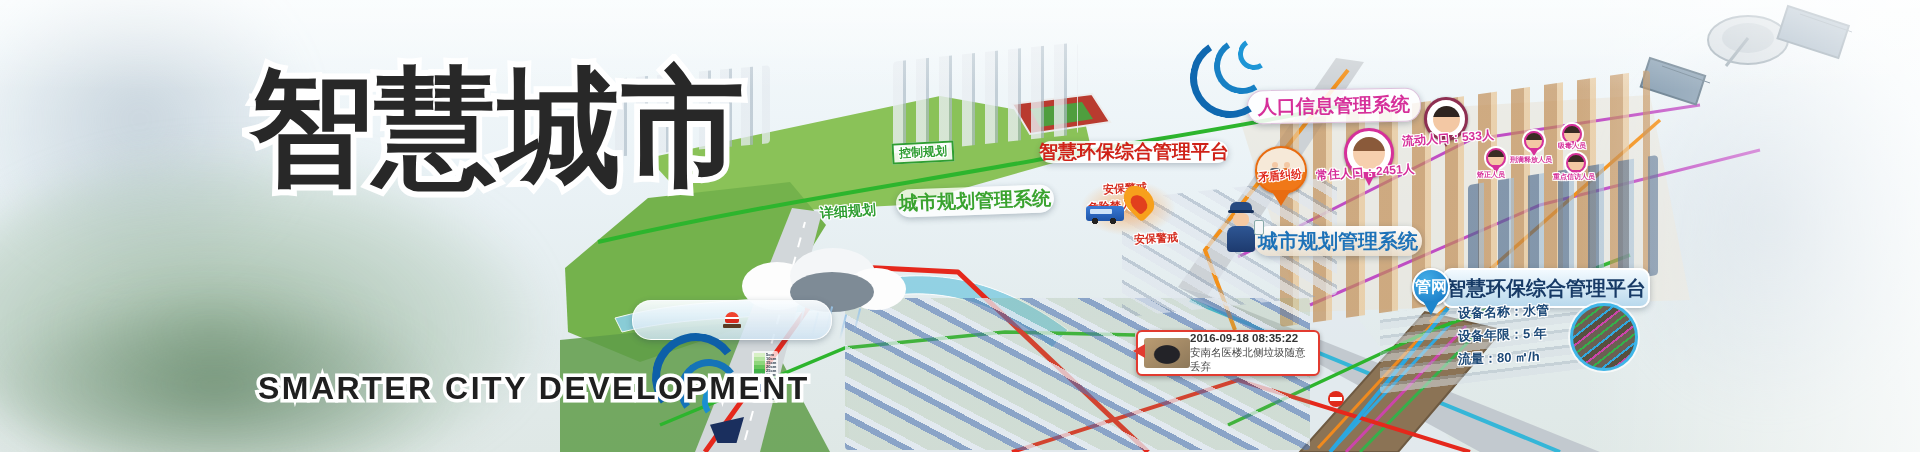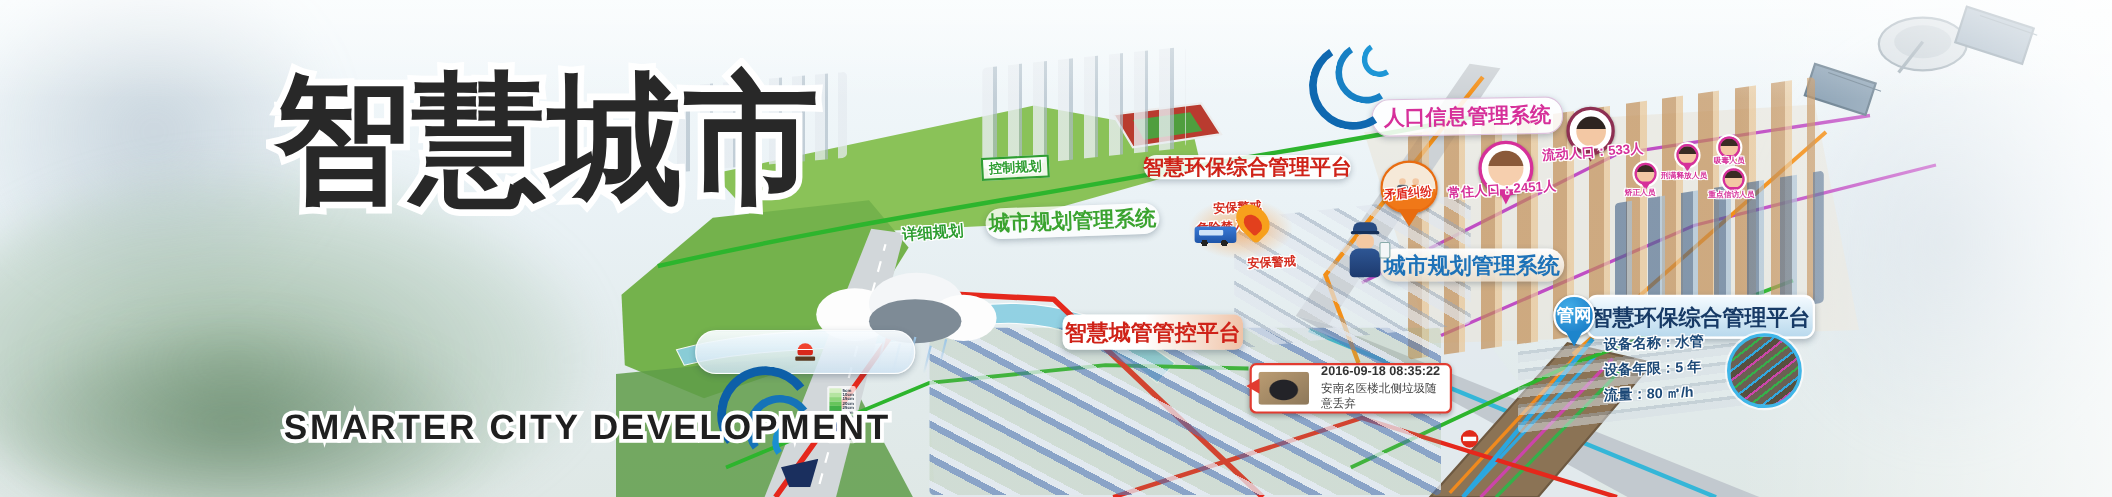--- a/index.html
+++ b/index.html
@@ -88,21 +88,21 @@
   .flame{position:absolute;left:1126px;top:184px;width:26px;height:34px;}
   .flame:before{content:"";position:absolute;inset:0;background:#f7a01c;border-radius:50% 50% 50% 4px;transform:rotate(-45deg);}
   .flame:after{content:"";position:absolute;left:6px;top:10px;width:14px;height:19px;background:#e2401d;border-radius:50% 50% 50% 3px;transform:rotate(-45deg);}
   .truck{position:absolute;left:1086px;top:206px;width:38px;height:15px;background:linear-gradient(180deg,#3a7ad6,#1f55a8);border-radius:3px;}
   .truck:before{content:"";position:absolute;left:4px;top:3px;width:22px;height:5px;background:#cfe4f8;border-radius:1px;}
   .truck:after{content:"";position:absolute;left:5px;bottom:-3px;width:26px;height:6px;
        background:radial-gradient(circle at 4px 3px,#222 3px,transparent 3px),radial-gradient(circle at 22px 3px,#222 3px,transparent 3px);}
 
   
   .callout{position:absolute;background:#fff;border:2px solid #e23b30;border-radius:6px;
-       display:flex;align-items:center;gap:11px;padding:3px 6px;box-shadow:0 2px 5px rgba(0,0,0,.3);z-index:8;}
+       display:flex;align-items:center;gap:0;padding:3px 6px;box-shadow:0 2px 5px rgba(0,0,0,.3);z-index:8;}
   .callout .line1{font-size:11.5px;color:#333;font-weight:bold;}
   .callout .line2{font-size:10.5px;color:#444;margin-top:2px;}
   .co-a{left:1136px;top:330px;width:168px;height:36px;}
   .co-a .tail{position:absolute;left:-12px;top:12px;width:0;height:0;border:7px solid transparent;border-right:12px solid #e23b30;}
   .co-b{left:1001px;top:381px;width:172px;height:40px;}
   .co-b .tail{position:absolute;right:-8px;bottom:-16px;width:0;height:0;border:9px solid transparent;border-top:18px solid #ffffff;
        transform:rotate(-35deg);filter:drop-shadow(0 1px 0 #e23b30);}
   .photo{flex:0 0 auto;border-radius:3px;}
   .photo.trash{width:46px;height:30px;background:
        radial-gradient(ellipse at 50% 55%,#232328 38%,rgba(0,0,0,0) 42%),
@@ -347,21 +347,20 @@
 
   <div class="lbl env">智慧环保综合管理平台</div>
 
   <div class="hz-glow"></div>
   <div class="hz-txt ow" style="left:1103px;top:181px;">安保警戒</div>
   <div class="hz-txt ow" style="left:1088px;top:199px;">危险禁入</div>
   <div class="hz-txt ow" style="left:1134px;top:231px;">安保警戒</div>
   <div class="flame"></div>
   <div class="truck"></div>
 
-  <div class="lbl citymgmt">智慧城管管控平台</div>
 
   <div class="callout co-a">
     <span class="tail"></span>
     <div class="photo trash"></div>
     <div class="co-text">
       <div class="line1">2016-09-18 08:35:22</div>
       <div class="line2">安南名医楼北侧垃圾随意丢弃</div>
     </div>
   </div>
 

